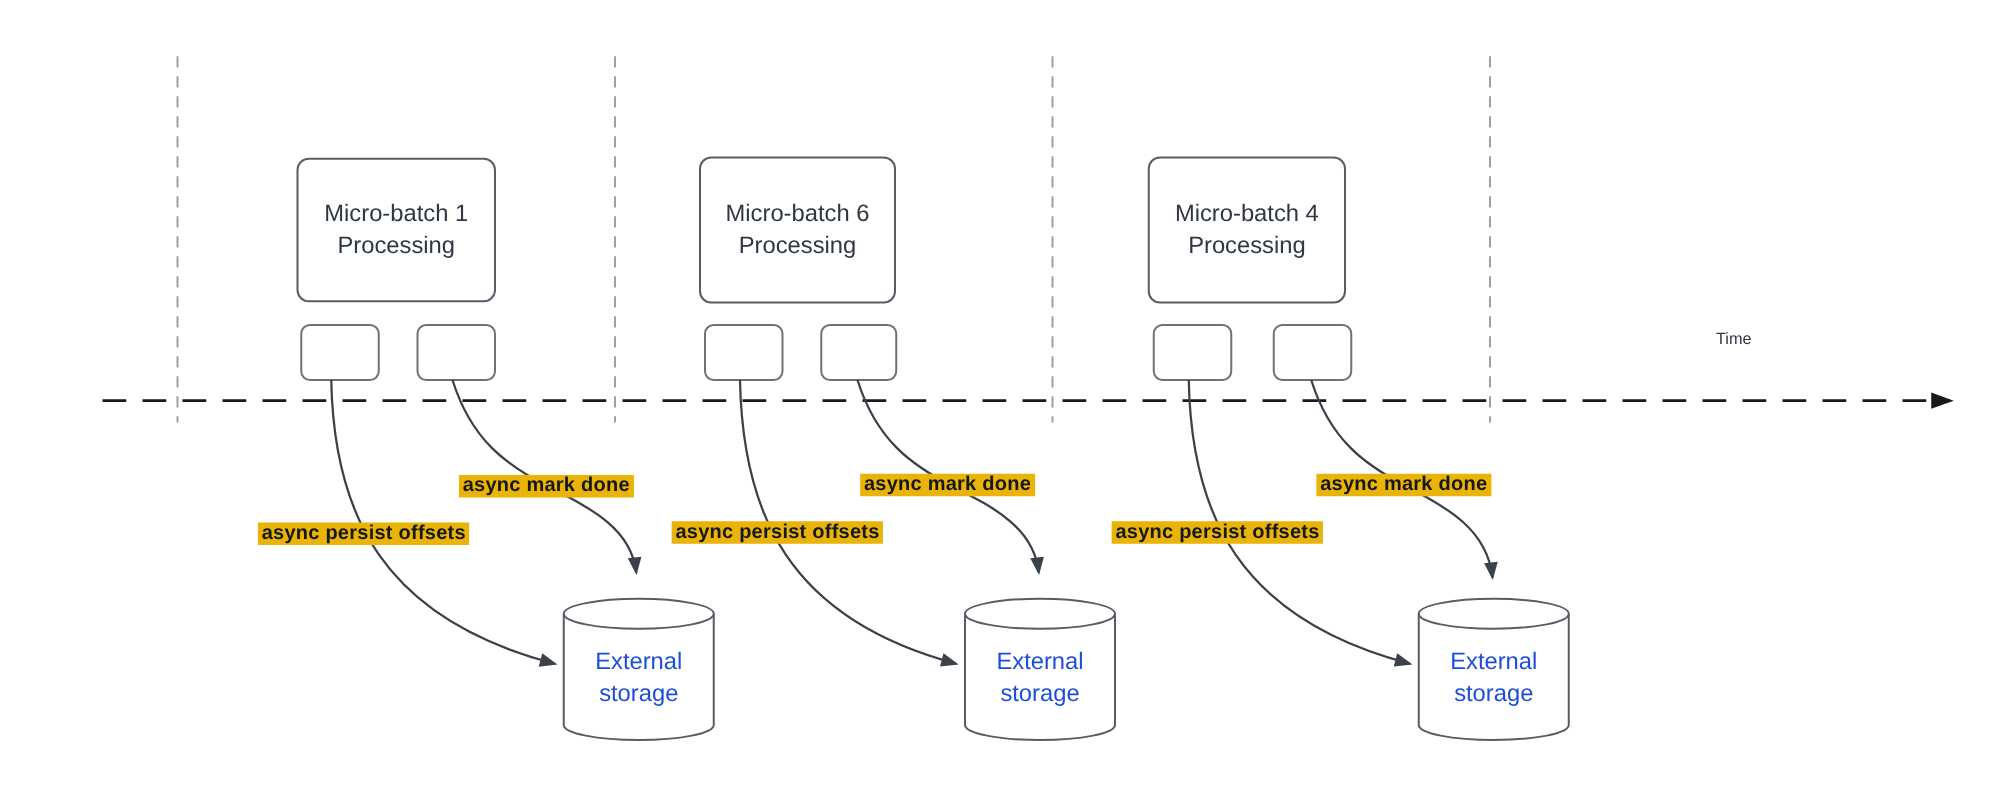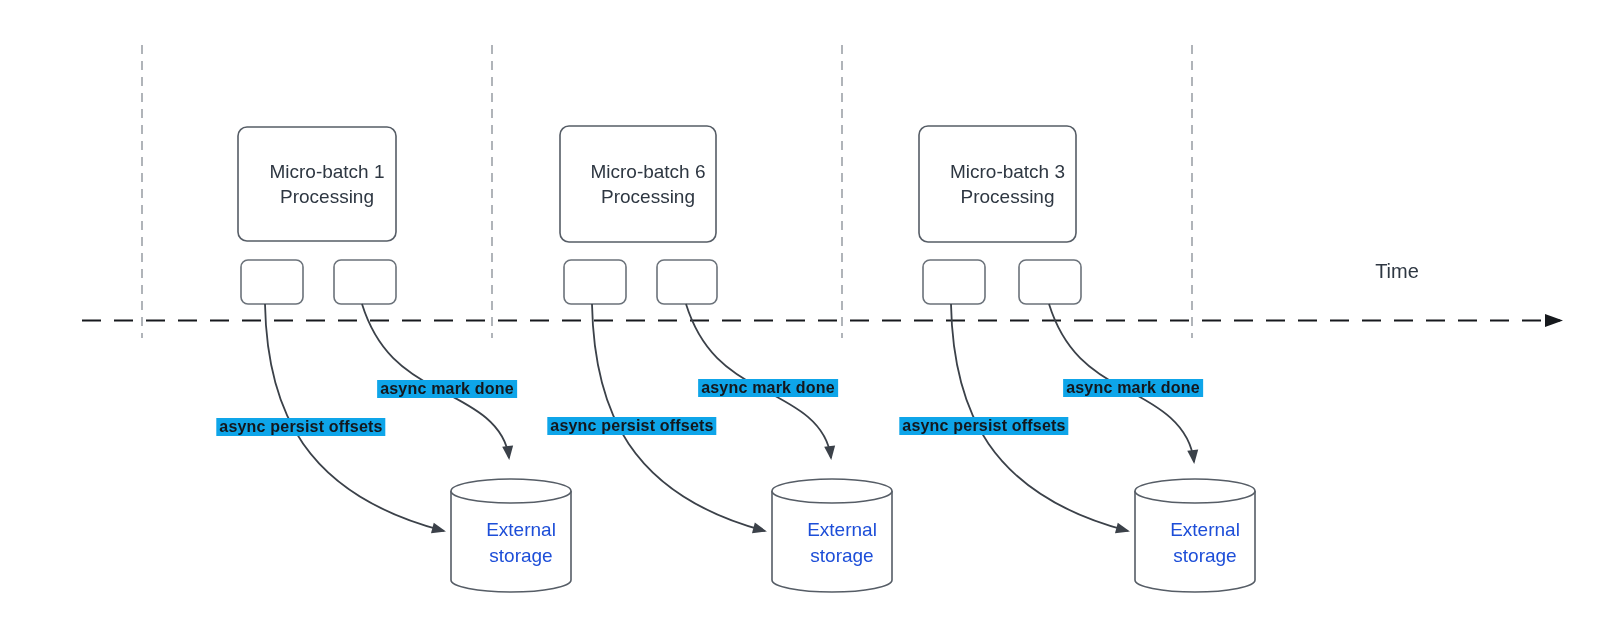--- a/index.html
+++ b/index.html
@@ -4,41 +4,41 @@
 <style>
   html,body{margin:0;padding:0;background:#ffffff;}
   #stage{
     position:relative;
     width:1600px;height:642px;
     background:#ffffff;
     overflow:hidden;
     font-family:"Liberation Sans",sans-serif;
   }
   #diagram-svg{position:absolute;left:0;top:0;}
-  .abs{position:absolute;margin-left:10px;}
+  .abs{position:absolute;}
   .box-text{
     display:flex;flex-direction:column;align-items:center;justify-content:center;
     text-align:center;
     font-size:19px;line-height:25px;color:#2e3742;
   }
   .float-label{
     transform:translate(-50%,-50%);
     font-size:16px;font-weight:700;letter-spacing:.2px;
-    color:#14171c;background:#0ea5e9;padding:0 3px;
+    color:#14171c;background:#eab308;padding:0 3px;
     white-space:nowrap;
   }
   .storage-text{
     transform:translate(-50%,-50%);
     text-align:center;
     font-size:19px;line-height:26px;color:#1d4ed8;
     white-space:nowrap;
   }
   .time-text{
     transform:translate(-50%,-50%);
-    font-size:20px;color:#2e3742;white-space:nowrap;
+    font-size:13px;color:#2e3742;white-space:nowrap;
   }
 </style>
 </head>
 <body>
 
 <div id="stage">
 
   <svg id="diagram-svg" width="1600" height="642" viewBox="0 0 1600 642" xmlns="http://www.w3.org/2000/svg">
     <defs>
       <marker id="arrowhead" markerUnits="userSpaceOnUse" markerWidth="18" markerHeight="14" refX="13" refY="6.5" orient="auto">
@@ -111,21 +111,21 @@
     <span>Processing</span>
   </div>
   <div class="abs float-label" style="left:622px;top:426px;">async persist offsets</div>
   <div class="abs float-label" style="left:758px;top:388px;">async mark done</div>
   <div class="abs storage-text" style="left:832px;top:543px;">
     <div>External</div>
     <div>storage</div>
   </div>
 
   <div class="abs box-text" style="left:919px;top:126px;width:157px;height:116px;">
-    <span>Micro-batch 3</span>
+    <span>Micro-batch 4</span>
     <span>Processing</span>
   </div>
   <div class="abs float-label" style="left:974px;top:426px;">async persist offsets</div>
   <div class="abs float-label" style="left:1123px;top:388px;">async mark done</div>
   <div class="abs storage-text" style="left:1195px;top:543px;">
     <div>External</div>
     <div>storage</div>
   </div>
 
   <div class="abs time-text" style="left:1387px;top:271px;">Time</div>

